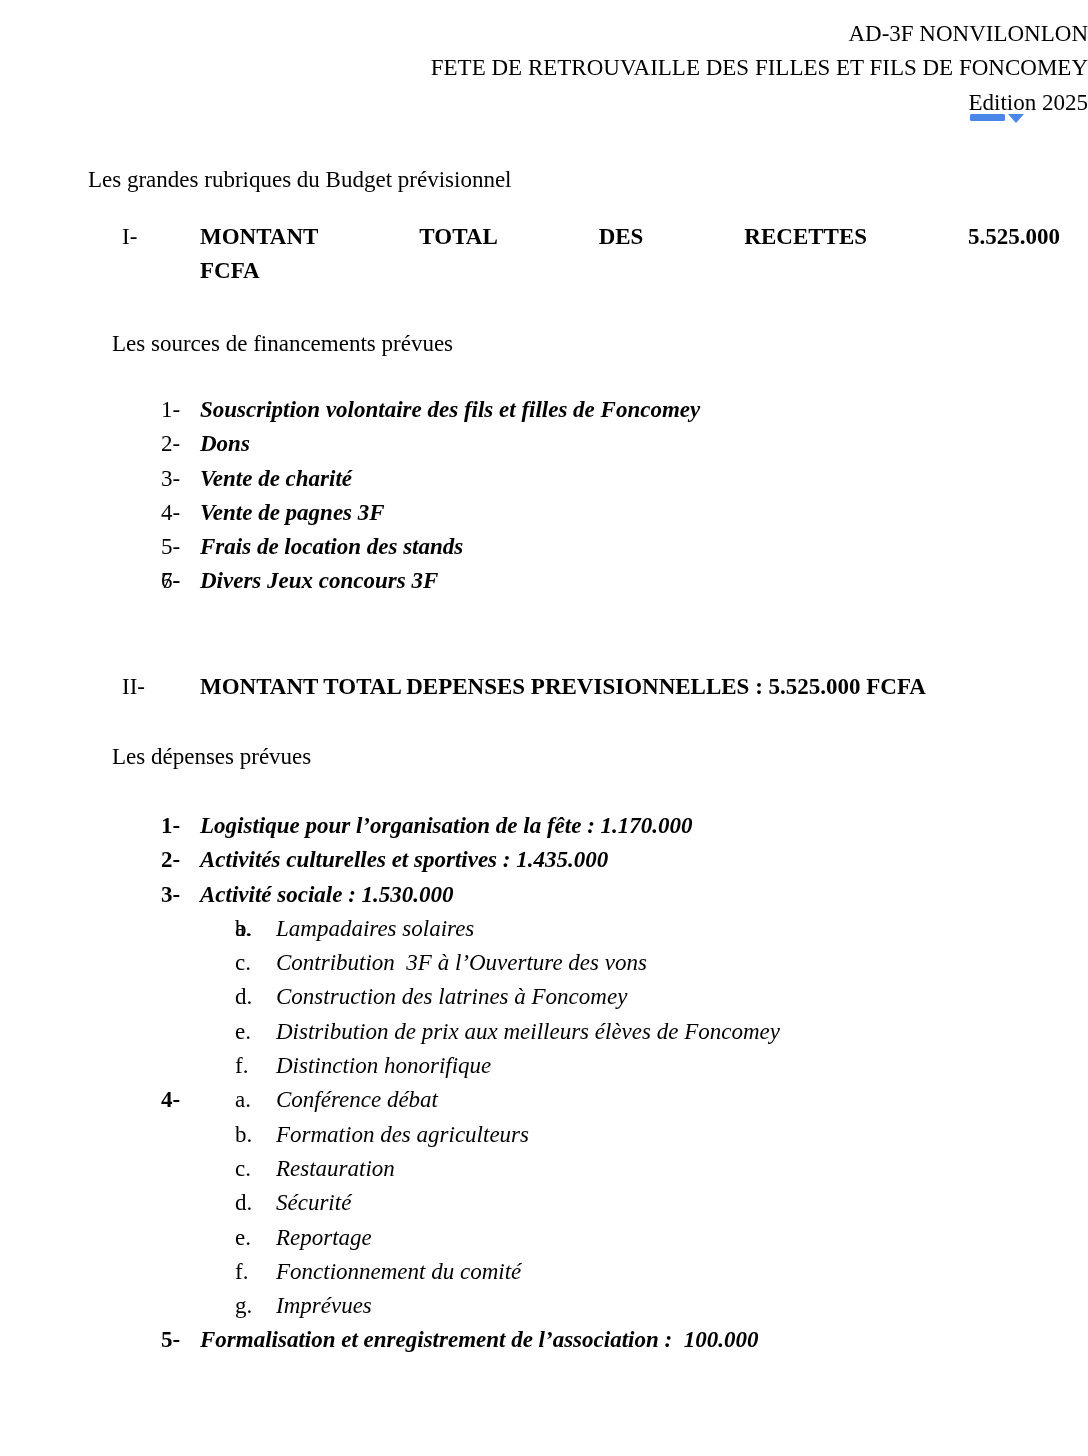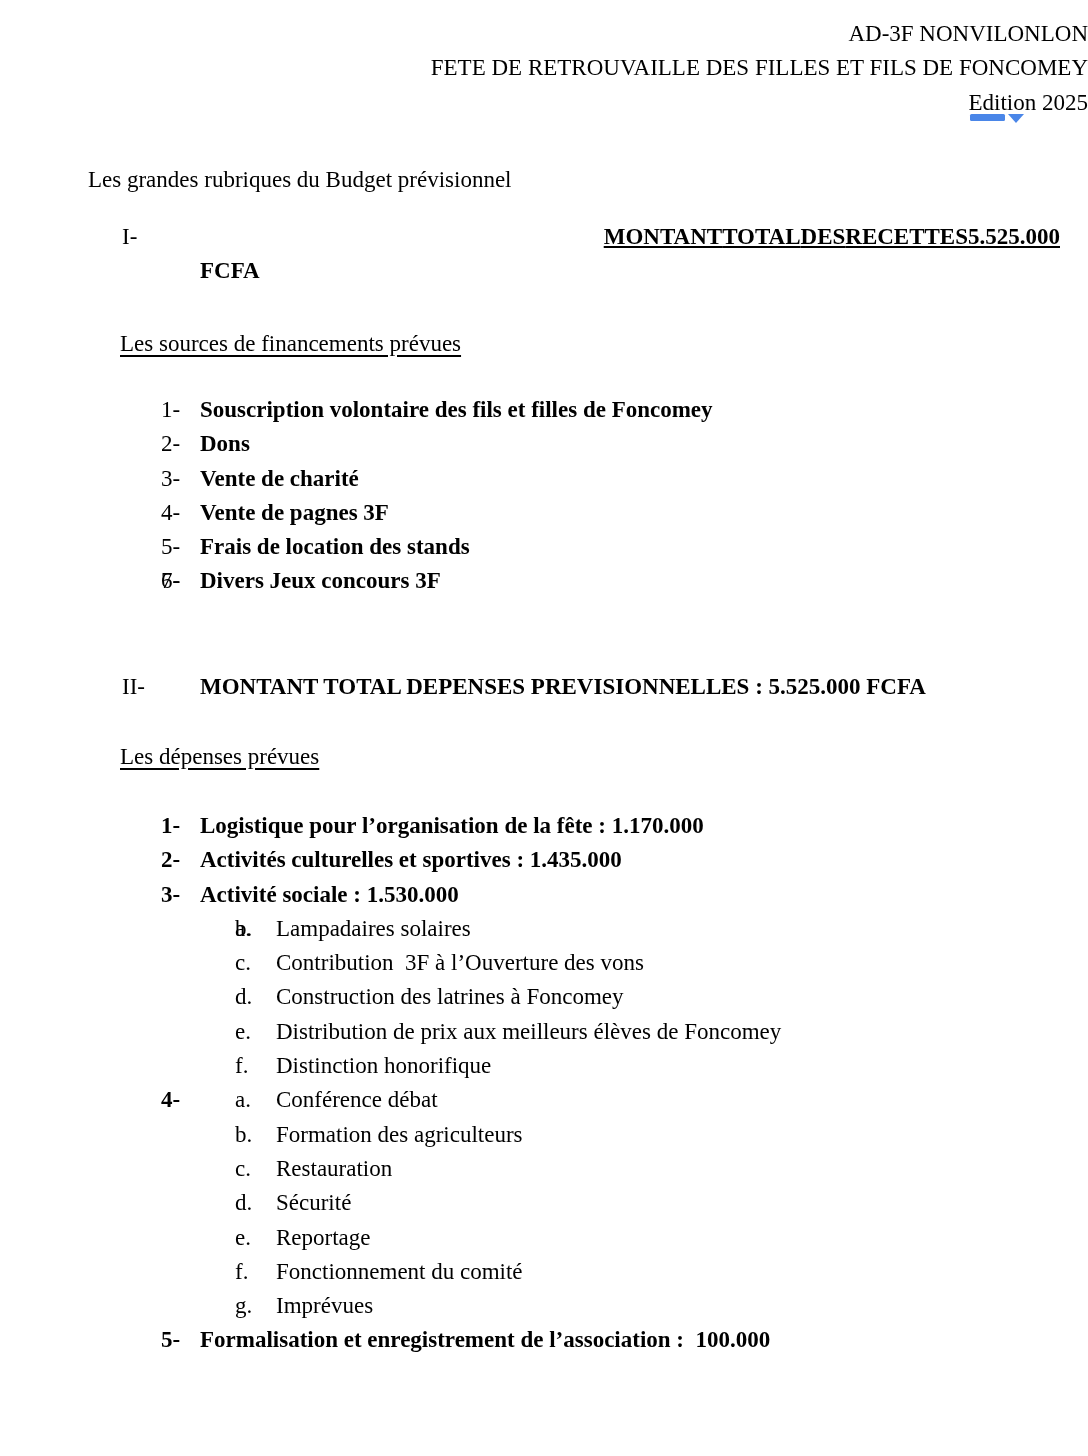--- a/index.html
+++ b/index.html
@@ -35,34 +35,34 @@
   #intro { top: 155px; left: 88px; margin-top: 8px; }
 
   
   .sec-heading { left: 200px; font-weight: bold; }
   #sec1 { top: 220px; width: 860px; }
   #sec2 { top: 670px; }
   .roman {
     position: absolute; left: -78px; top: 0;
     font-weight: normal;
   }
-  #sec1-line1 { display: flex; justify-content: flex-end; text-decoration: underline; }
+  #sec1-line1 { display: flex; justify-content: space-between; }
 
   
-  .list-title { left: 120px; text-decoration: underline; text-underline-offset: 4px; }
+  .list-title { left: 112px; text-underline-offset: 4px; }
   #sources-title  { top: 327px; }
   #expenses-title { top: 740px; }
 
   
   .list { left: 200px; width: 880px; }
   #sources-list  { top: 393px; }
   #expenses-list { top: 809px; }
   .row { position: relative; }
   .row .num { position: absolute; left: -39px; top: 0; }
-  .row .txt { white-space: pre-wrap; }
+  .row .txt { white-space: pre-wrap; font-style: italic; }
   #sources-list .row .num { font-weight: normal; }
   #sources-list .row .txt { font-weight: bold; }
   #expenses-list .row.main .num,
   #expenses-list .row.main .txt { font-weight: bold; }
   .row.sub { padding-left: 76px; }
   .row.sub .marker { position: absolute; left: 35px; top: 0; font-weight: normal; }
   .row.sub .txt { font-weight: normal; }
 </style>
 </head>
 <body>

